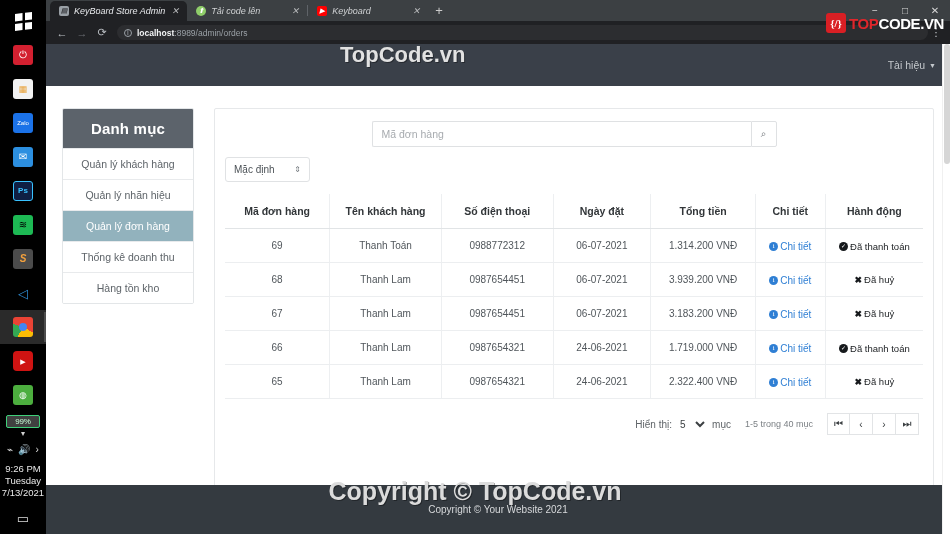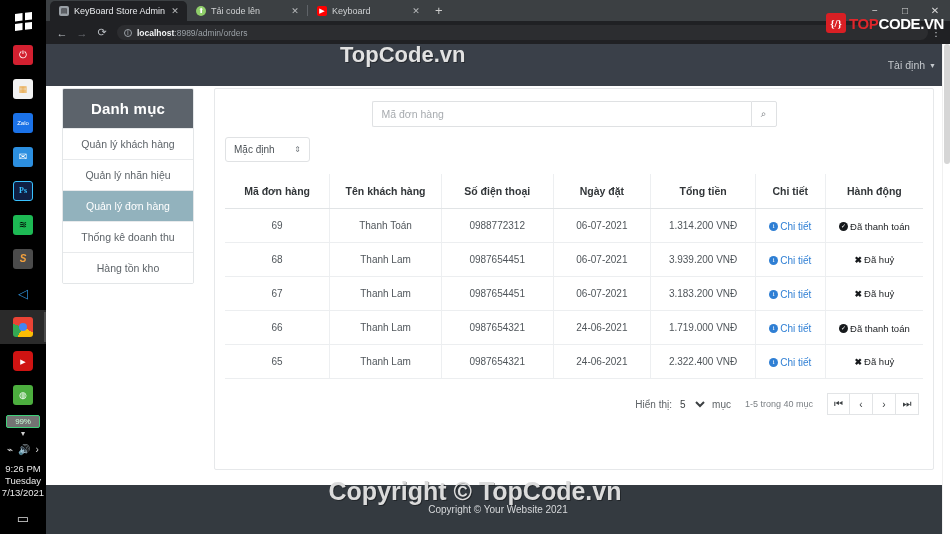--- a/index.html
+++ b/index.html
@@ -34,38 +34,38 @@
     background:
       linear-gradient(#fff,#fff) 0 0/7.5px 7.5px no-repeat,
       linear-gradient(#fff,#fff) 9.5px 0/7.5px 7.5px no-repeat,
       linear-gradient(#fff,#fff) 0 9.5px/7.5px 7.5px no-repeat,
       linear-gradient(#fff,#fff) 9.5px 9.5px/7.5px 7.5px no-repeat;
     transform: skewY(-6deg);
   }
   .circ { border-radius: 50%; }
   .battery {
     width: 34px; height: 13px; border: 1px solid #3fd07a; border-radius: 2px;
-    background: #737373; color: #c8ffd9; font-size: 8px; display: flex;
+    background: #404040; color: #c8ffd9; font-size: 8px; display: flex;
     align-items: center; justify-content: center; letter-spacing: -.2px;
   }
   .battery-wrap { margin-top: auto; }
   .tray-row { display: flex; gap: 5px; align-items: center; color: #dcdcdc; font-size: 10px; margin-top: 6px; }
   .clock { color: #e8e8e8; font-size: 9.5px; text-align: center; line-height: 12px; margin-top: 8px; }
   .action-center { margin-top: 12px; margin-bottom: 8px; color: #dcdcdc; font-size: 13px; }
 
   
   .browser { position: absolute; left: 46px; top: 0; width: 904px; height: 534px; background: #fff; }
   .tabstrip {
     height: 21px; background: #3c4043; display: flex; align-items: flex-end; padding-left: 4px;
     position: relative;
   }
   .tab {
     height: 20px; display: flex; align-items: center; gap: 5px;
     padding: 0 7px 0 9px; font-size: 9px; color: #cfd1d3; border-radius: 5px 5px 0 0;
-    min-width: 120px; position: relative;
+    min-width: 120px; position: relative; font-style: italic;
   }
   .tab.active { background: #202124; color: #e8eaed; }
   .tab .fav { width: 10px; height: 10px; flex: 0 0 10px; border-radius: 2px; display:flex; align-items:center; justify-content:center; font-size:7px; }
   .tab .tname { flex: 1 1 auto; white-space: nowrap; overflow: hidden; text-overflow: ellipsis; }
   .tab .tclose { font-size: 9px; color: #b6b8ba; width: 10px; text-align: center; }
   .tab-sep { width:1px; height:11px; background:#5f6368; align-self:center; }
   .newtab { color: #ccc; font-size: 13px; padding: 0 7px 1px 7px; align-self: center; }
   .winctl { position:absolute; right:0; top:0; height:21px; display:flex; align-items:center; }
   .winctl span { width: 30px; text-align:center; color:#d8d8d8; font-size: 10px; line-height:21px; }
 
@@ -110,21 +110,21 @@
     background:
       repeating-linear-gradient(to right, #555 0 1.6px, transparent 1.6px 3.4px),
       repeating-linear-gradient(to bottom, #555 0 1.6px, transparent 1.6px 3.4px);
     background-blend-mode: normal;
     opacity: .85;
   }
   .brand-name { color:#f1f1f1; font-size: 13px; }
   .acct { margin-left: auto; color:#c4c8cc; font-size: 10.5px; display:flex; align-items:center; gap:4px; }
   .caret { font-size: 7px; }
 
-  .app-body { display: flex; padding: 2px 16px 0 16px; gap: 20px; height: 355px; }
+  .app-body { display: flex; padding: 22px 16px 0 16px; gap: 20px; height: 355px; }
 
   
   .sidebar { width: 132px; flex: 0 0 132px; border: 1px solid #e3e6e8; border-radius: 2px; overflow:hidden; align-self:flex-start;}
   .side-title {
     background: #5c636b; color:#fff; font-size: 15px; font-weight: bold; text-align:center;
     padding: 11px 0; letter-spacing: .2px;
   }
   .side-item {
     padding: 9px 4px; text-align:center; font-size: 10.5px; color:#5d6368;
     border-top: 1px solid #e8eaec; background:#fff; white-space:nowrap;
@@ -224,21 +224,21 @@
     <div class="tb-icon">
       <div class="glyph" style="background:#f2f2f2;color:#e8a33d;font-size:9px;">▦</div>
     </div>
     <div class="tb-icon">
       <div class="glyph circ" style="background:#1b72e8;font-size:6px;">Zalo</div>
     </div>
     <div class="tb-icon">
       <div class="glyph" style="background:#2c8fe0;font-size:10px;">✉</div>
     </div>
     <div class="tb-icon">
-      <div class="glyph" style="background:#0f1f44;border:1px solid #39c2ff;color:#39c2ff;font-size:8px;font-weight:bold;font-family:Liberation Serif, serif;">Ps</div>
+      <div class="glyph" style="background:#0f1f44;border:1px solid #39c2ff;color:#39c2ff;font-size:8px;font-weight:bold;">Ps</div>
     </div>
     <div class="tb-icon">
       <div class="glyph circ" style="background:#1db954;color:#000;font-size:10px;">≋</div>
     </div>
     <div class="tb-icon">
       <div class="glyph" style="background:#4b4b4b;color:#f2a03d;font-size:10px;font-style:italic;font-weight:bold;">S</div>
     </div>
     <div class="tb-icon">
       <div class="glyph" style="background:transparent;color:#2e8fd8;font-size:13px;">◁</div>
     </div>
@@ -312,21 +312,21 @@
 
     <div class="logo-badge">
       <div class="logo-mark">{/}</div>
       <div class="logo-text"><span class="red">TOP</span><span class="wht">CODE.VN</span></div>
     </div>
 
     <div class="app">
 
       <div class="app-header">
         <div class="acct">
-          <span>Tài định</span>
+          <span>Tài hiệu</span>
           <span class="caret">▼</span>
         </div>
       </div>
 
       <div class="app-body">
 
         <div class="sidebar">
           <div class="side-title">Danh mục</div>
           <div class="side-item">Quản lý khách hàng</div>
           <div class="side-item">Quản lý nhãn hiệu</div>

